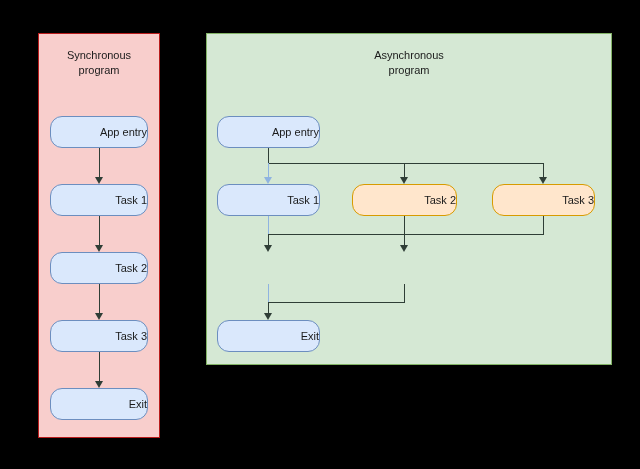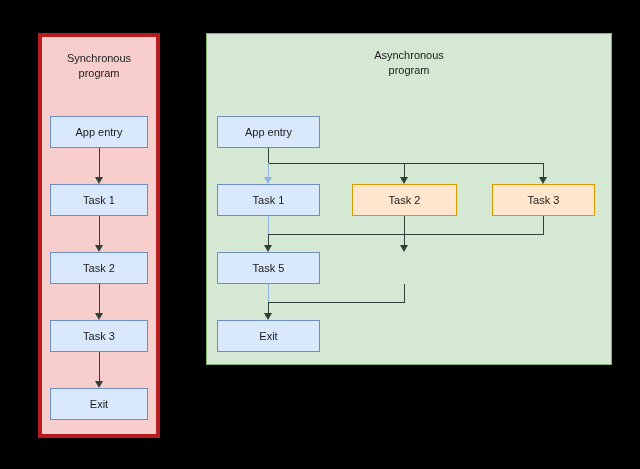--- a/index.html
+++ b/index.html
@@ -9,42 +9,42 @@
 
   .panel{position:absolute;box-sizing:border-box;}
   .panel .ptitle{
     position:absolute;left:0;right:0;top:14px;
     text-align:center;font-size:11px;color:#1a1a1a;line-height:15px;
     white-space:pre-line;
   }
 
   .node{
     position:absolute;box-sizing:border-box;
-    display:flex;align-items:center;justify-content:center;
-    font-size:11px;color:#1a1a1a;border-width:1px;border-style:solid;
+    display:flex;align-items:center;justify-content:flex-end;
+    font-size:11px;color:#1a1a1a;border-width:1px;border-style:solid;border-radius:12px;
   }
   .node.blue{background:#dae8fc;border-color:#6c8ebf;}
   .node.orange{background:#ffe6cc;border-color:#d79b00;}
 
   .edge{position:absolute;background:#2f3e36;}
   .edge.blue{background:#8fb3e0;}
   .v{width:1.3px;}
   .h{height:1.3px;}
 
   .arrow{position:absolute;width:0;height:0;
          border-left:4.5px solid transparent;border-right:4.5px solid transparent;
          border-top:7px solid #2f3e36;}
   .arrow.blue{border-top-color:#8fb3e0;}
 </style>
 </head>
 <body>
 
 <div id="canvas">
 
-  <div class="panel" style="left:38px;top:33px;width:122px;height:405px;background:#f8cecc;border:4px solid #b91c1c;">
+  <div class="panel" style="left:38px;top:33px;width:122px;height:405px;background:#f8cecc;border:1px solid #b91c1c;">
     <div class="ptitle">Synchronous
 program</div>
   </div>
 
   <div class="node blue" style="left:50px;top:116px;width:98px;height:32px;">
     <span>App entry</span>
   </div>
   <div class="edge v" style="left:98.5px;top:148px;height:29px;"></div>
   <div class="arrow" style="left:94.6px;top:177px;"></div>
 
@@ -105,23 +105,20 @@
 
   <div class="edge v" style="left:543px;top:216px;height:19px;"></div>
   <div class="h edge" style="left:268px;top:234px;width:276px;"></div>
 
   <div class="edge v" style="left:268px;top:234px;height:11px;"></div>
   <div class="arrow" style="left:264.1px;top:245px;"></div>
 
   <div class="edge v" style="left:404px;top:216px;height:29px;"></div>
   <div class="arrow" style="left:400.1px;top:245px;"></div>
 
-  <div class="node blue" style="left:217px;top:252px;width:103px;height:32px;">
-    <span>Task 5</span>
-  </div>
 
   <div class="edge v blue" style="left:268px;top:284px;height:19px;"></div>
   <div class="edge v" style="left:404px;top:284px;height:19px;"></div>
   <div class="h edge" style="left:268px;top:302px;width:137px;"></div>
   <div class="edge v" style="left:268px;top:302px;height:11px;"></div>
   <div class="arrow" style="left:264.1px;top:313px;"></div>
 
   <div class="node blue" style="left:217px;top:320px;width:103px;height:32px;">
     <span>Exit</span>
   </div>

